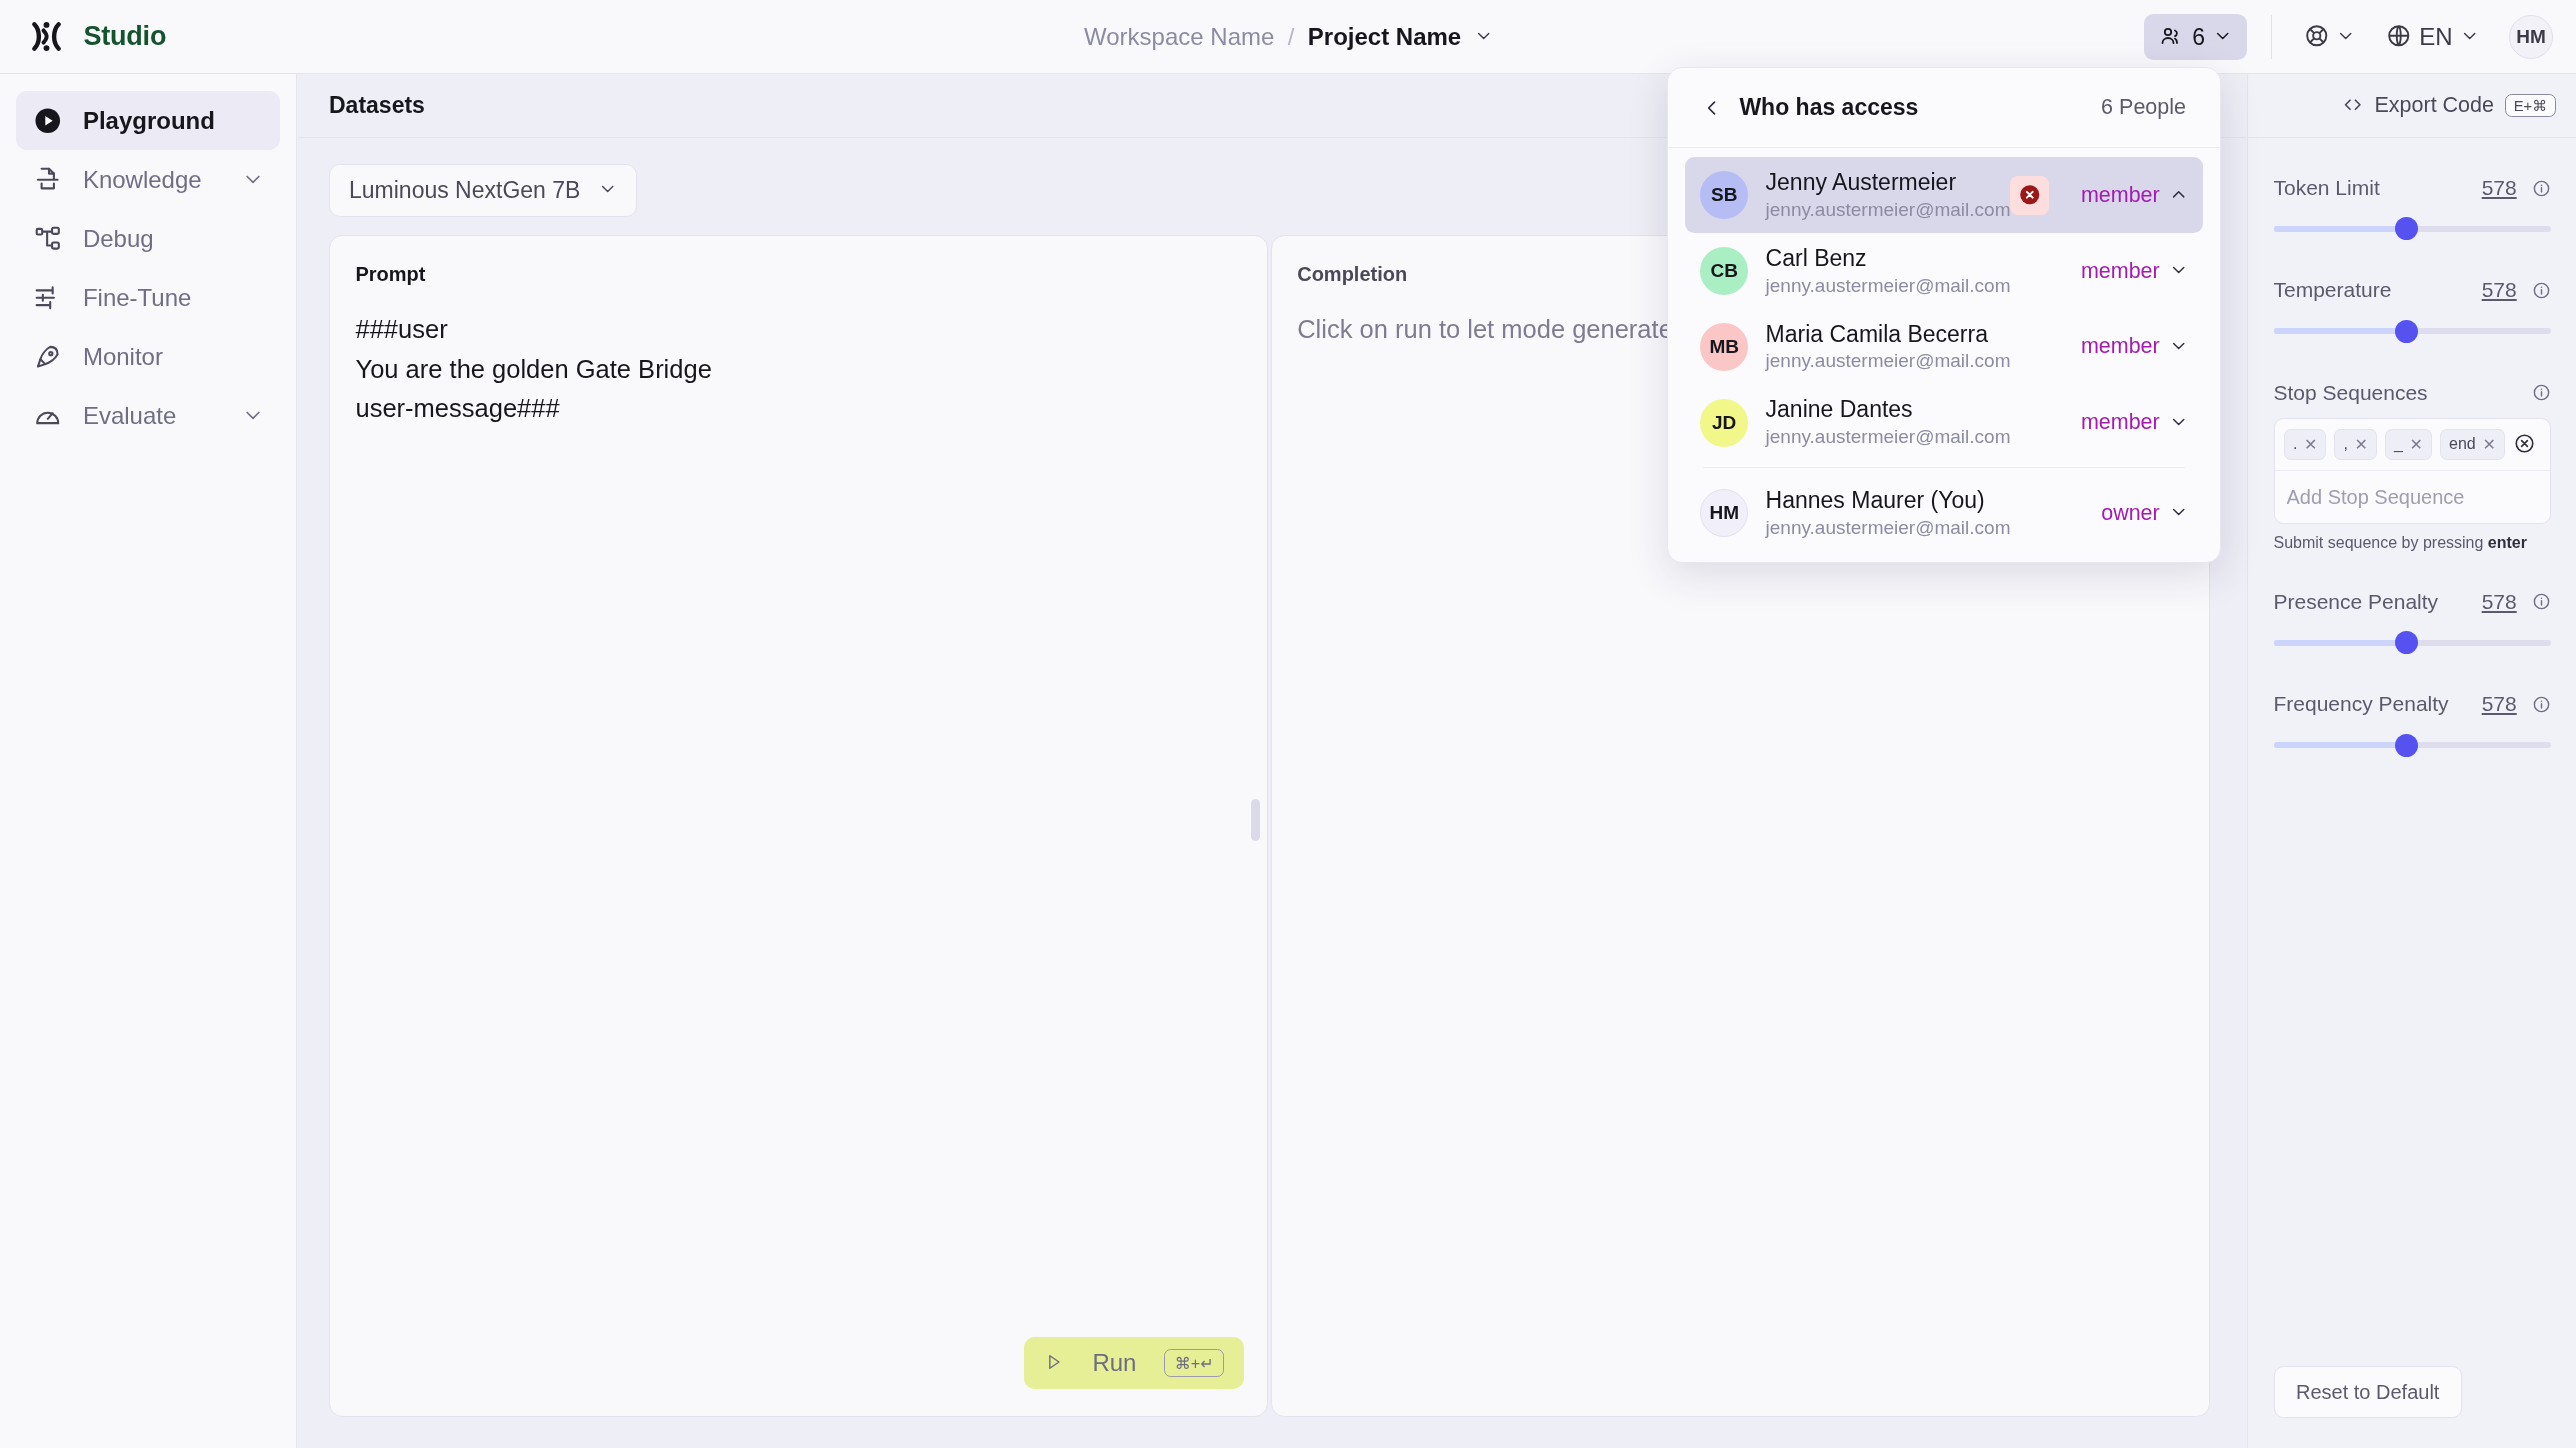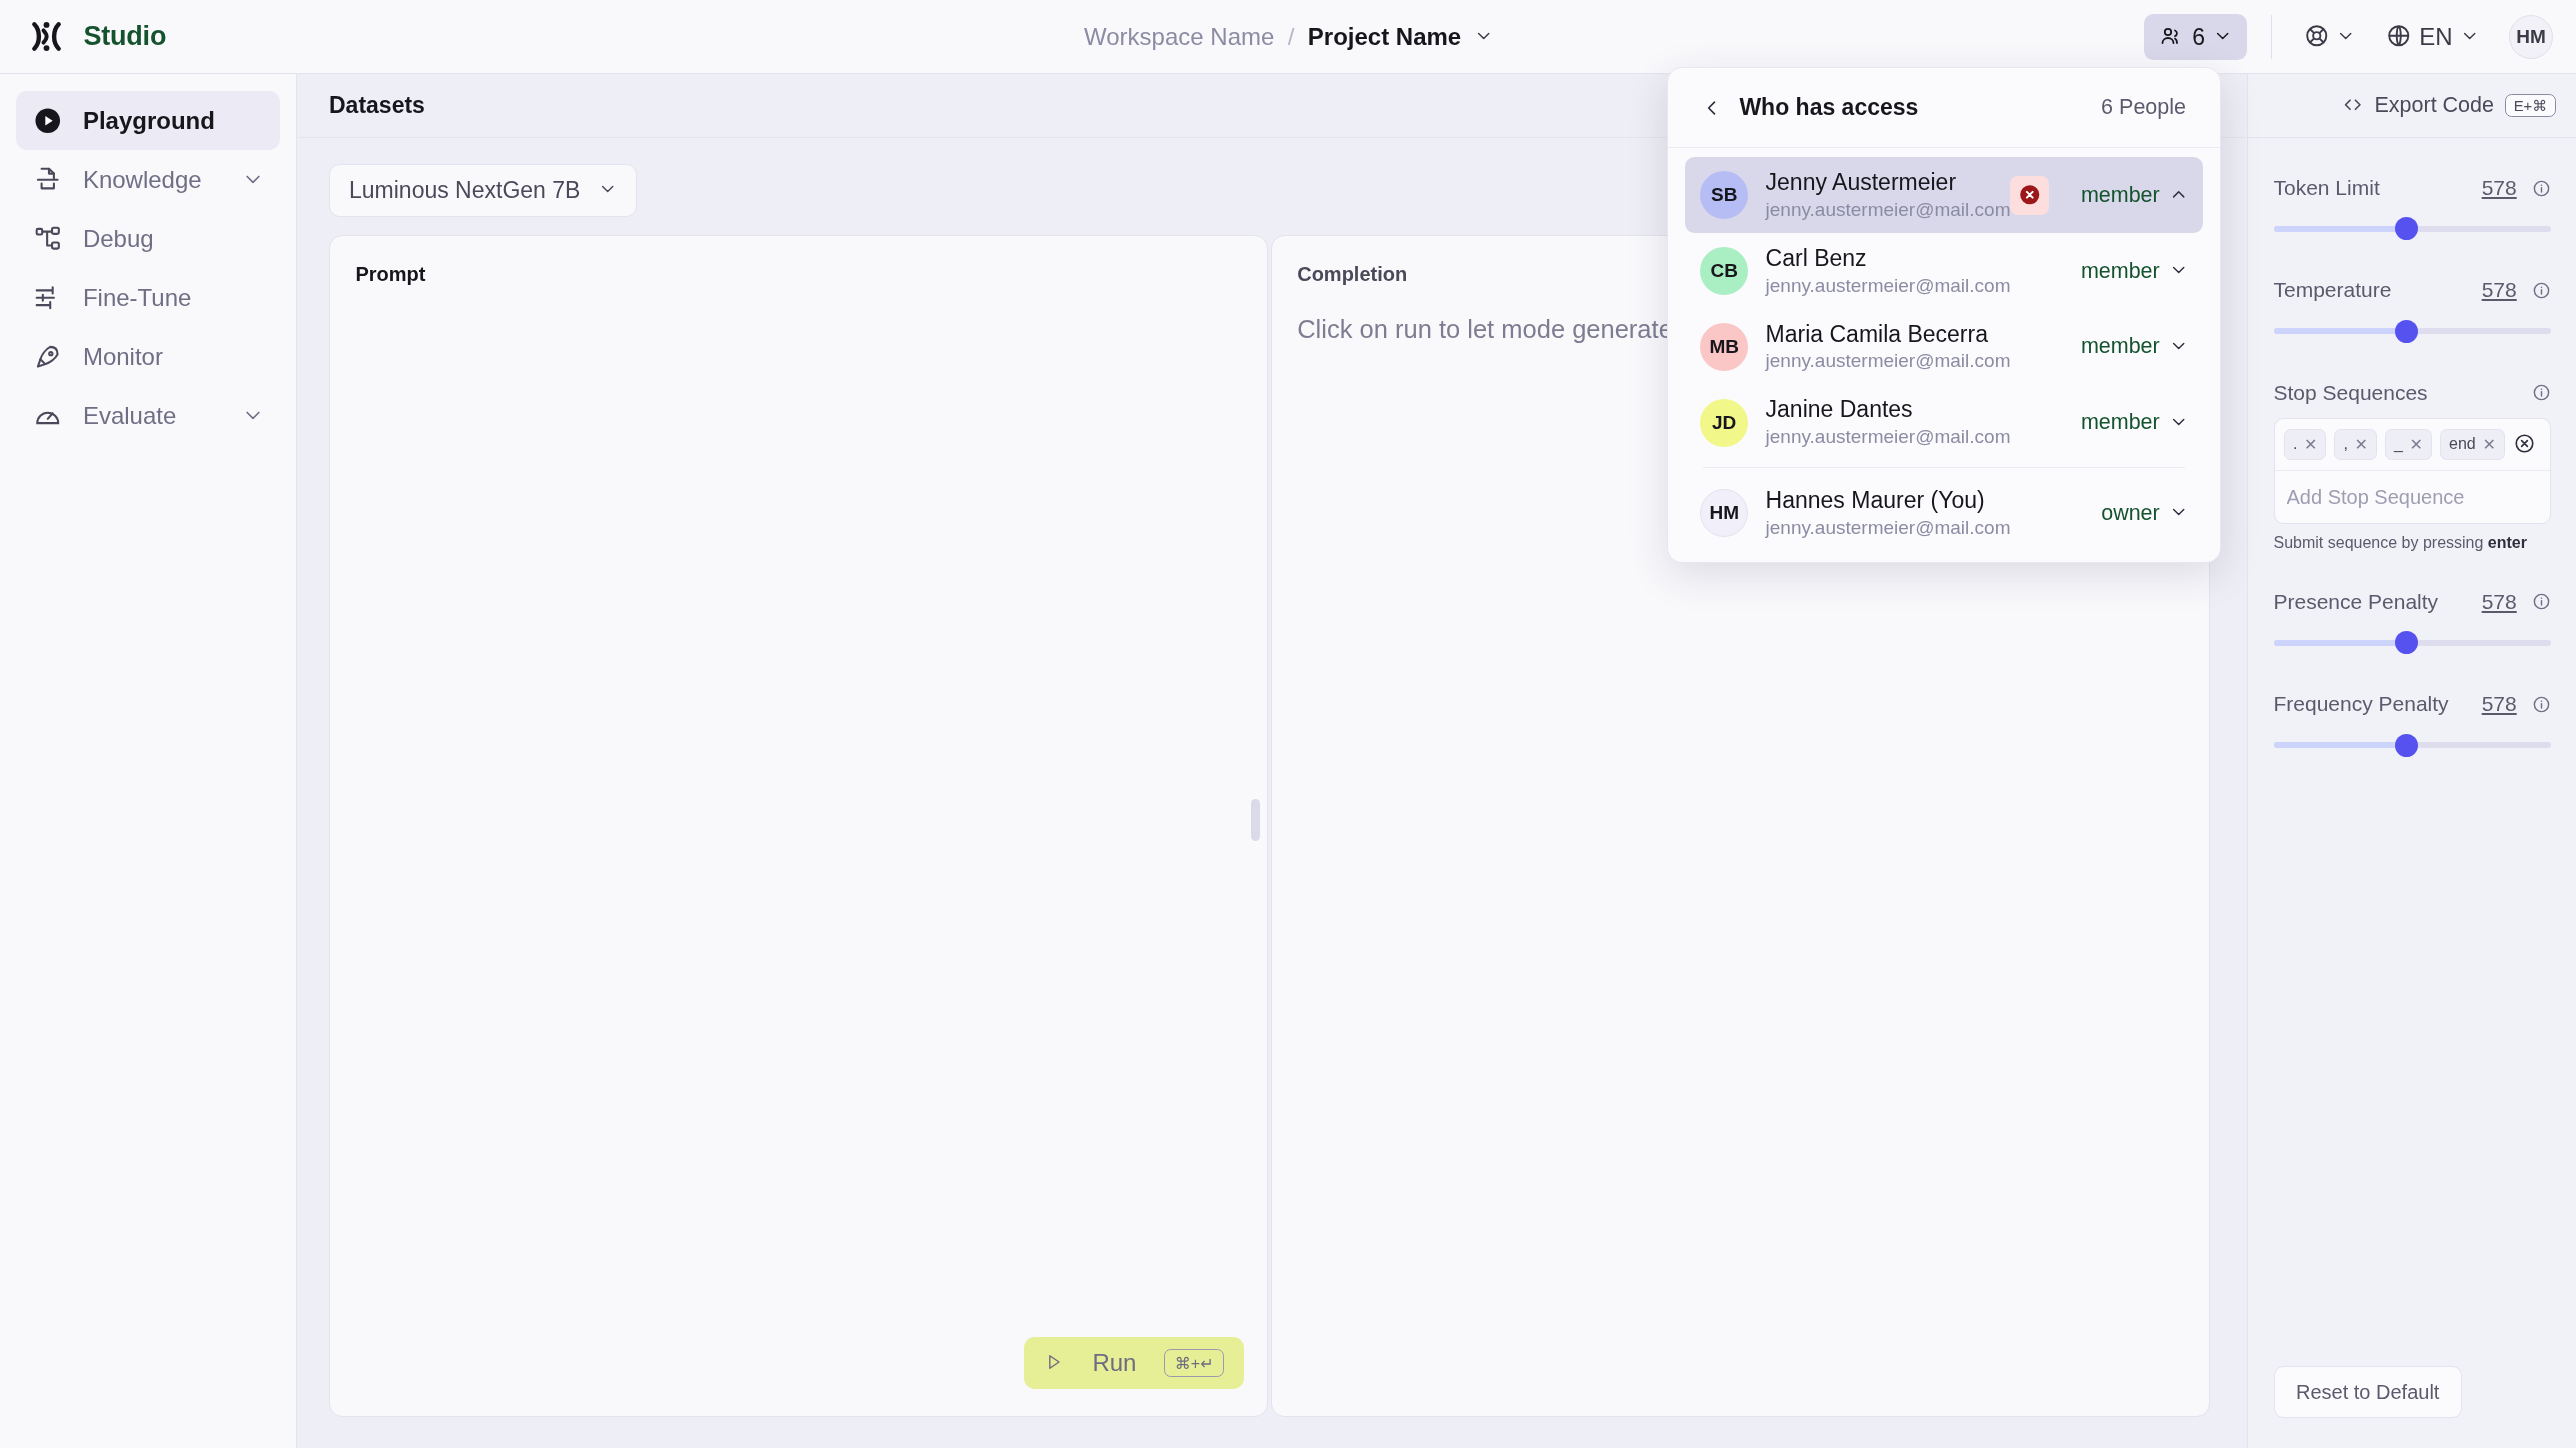--- a/index.html
+++ b/index.html
@@ -243,21 +243,21 @@
   .mname { font-size: 23px; color: #17161c; line-height: 1.25; }
   .memail { font-size: 19px; color: #8b8ba3; line-height: 1.35; }
   .remove-btn {
     width: 39px; height: 39px; border-radius: 8px; background: #fcdede;
     display: flex; align-items: center; justify-content: center; cursor: pointer;
   }
   .role {
     display: flex; align-items: center; gap: 10.7px; cursor: pointer;
     min-width: 121px; justify-content: flex-end;
   }
-  .role-label { font-size: 21.5px; color: #14532d; }
+  .role-label { font-size: 21.5px; color: #a21caf; }
   .pop-divider { height: 1.3px; background: #eceaf3; margin: 6.7px 17.4px; }
   .pop-note { padding: 17.4px 34px 0 34px; font-size: 19px; color: #5b5a6d; }
 </style>
 </head>
 <body>
 
 <div class="app">
 
   <div class="topbar">
     <div class="brand">
@@ -429,20 +429,23 @@
               <path d="M5 9l7 7 7-7" stroke="#4a4959" stroke-width="2" fill="none" stroke-linecap="round" stroke-linejoin="round"></path>
             </svg>
         </span>
       </div>
     </div>
 
     <div class="panels">
 
       <div class="panel prompt">
         <div class="panel-label">Prompt</div>
+        <div class="panel-body">###user
+You are the golden Gate Bridge
+user-message###</div>
         <div class="vscroll"></div>
         <div class="run-btn">
           <span>
             <svg width="20" height="20" viewBox="0 0 24 24">
                 <path d="M7 4.5l11 7.5-11 7.5z" fill="none" stroke="#6d6c80" stroke-width="1.7" stroke-linejoin="round"></path>
               </svg>
           </span>
           <span class="run-label">Run</span>
           <span class="kbd">⌘+↵</span>
         </div>

